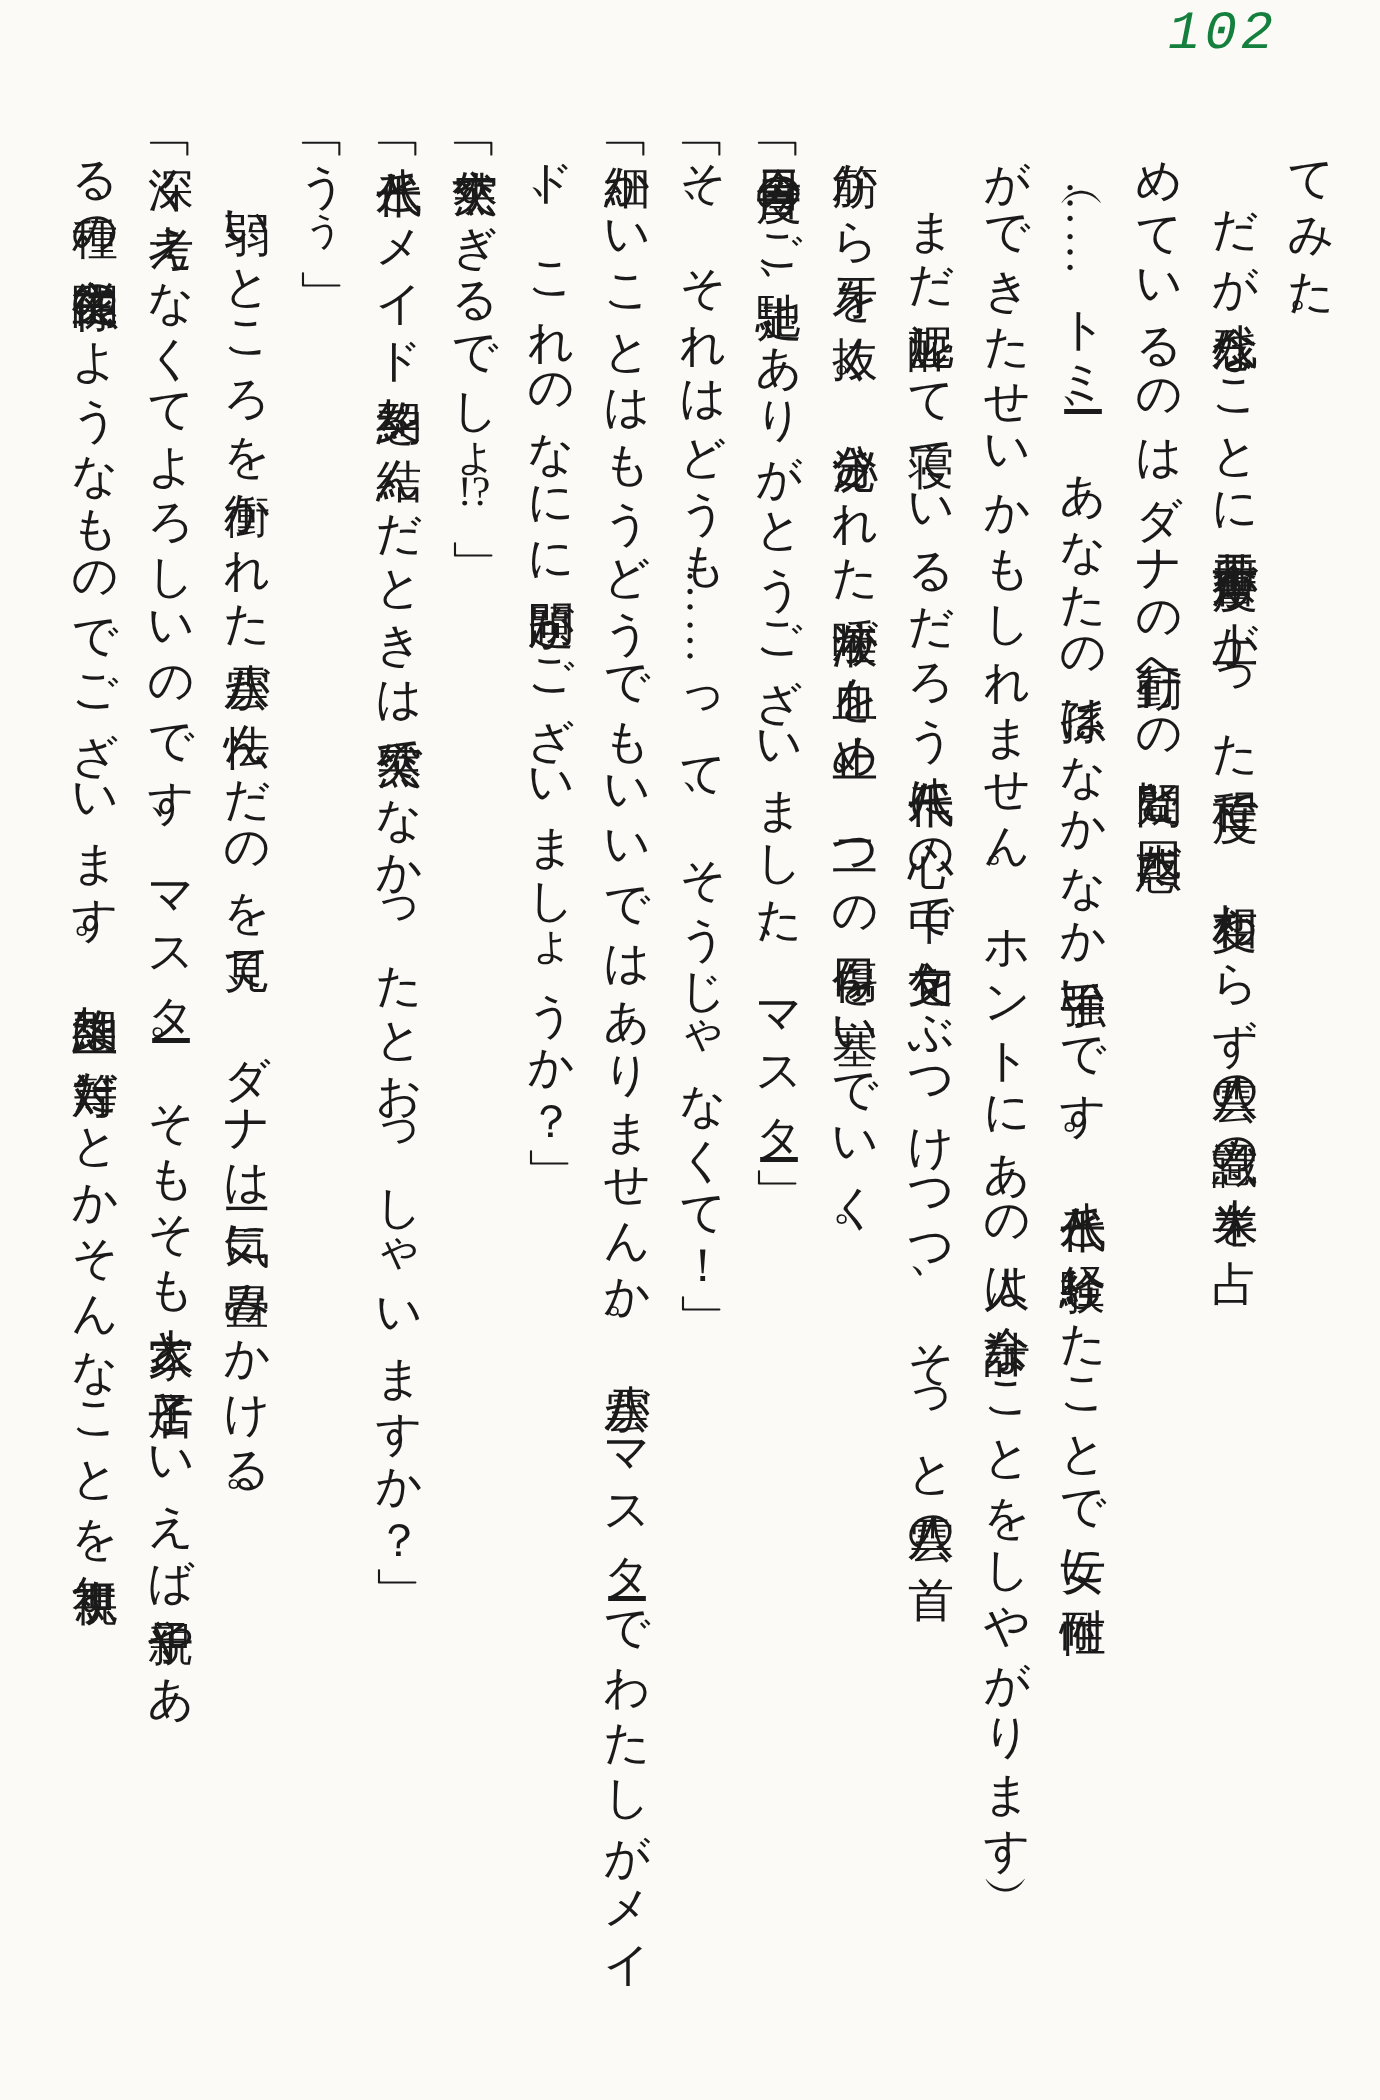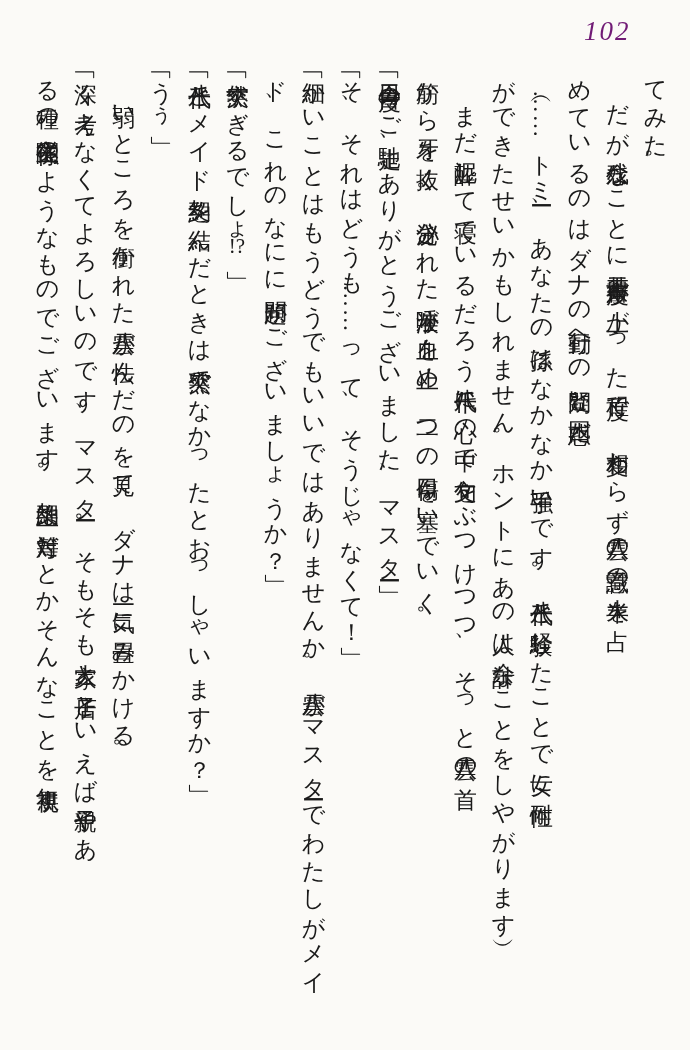--- a/index.html
+++ b/index.html
@@ -11,25 +11,26 @@
   }
   .page {
     position: relative;
     width: 690px; height: 1050px;
     background: #fbfaf7;
     color: #191919;
     overflow: hidden;
   }
   .page-number {
     position: absolute;
-    top: 16px; left: 584px;
+    top: 3px; left: 584px;
     font-size: 27px;
     font-style: italic;
     letter-spacing: 2px;
-    color: #701a75;
+    color: #15803d;
+    font-family: Liberation Mono, monospace;
   }
   .vtext {
     position: absolute;
     top: 64px; right: 16px;
     height: 935px;
     writing-mode: vertical-rl;
     text-orientation: mixed;
     font-size: 23px;
     line-height: 38px;      
     letter-spacing: 1.5px;  

